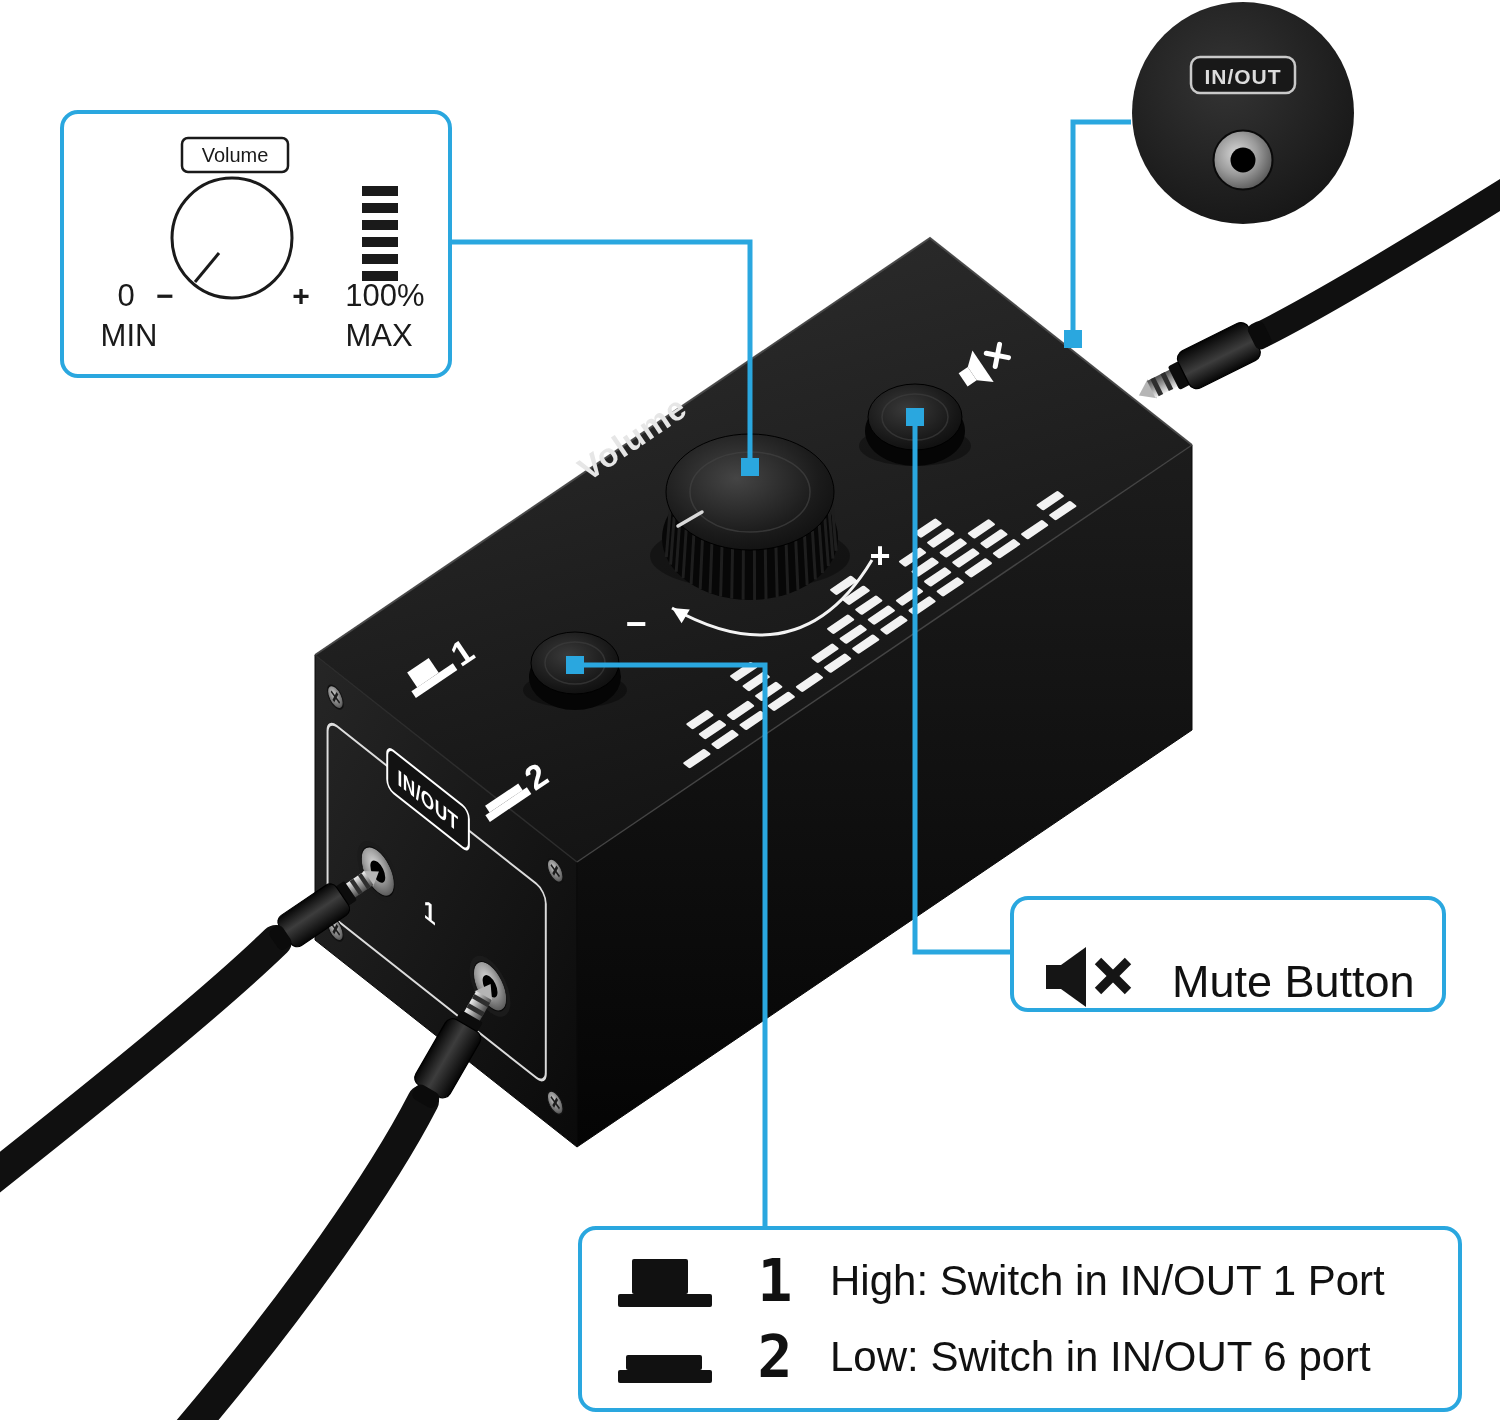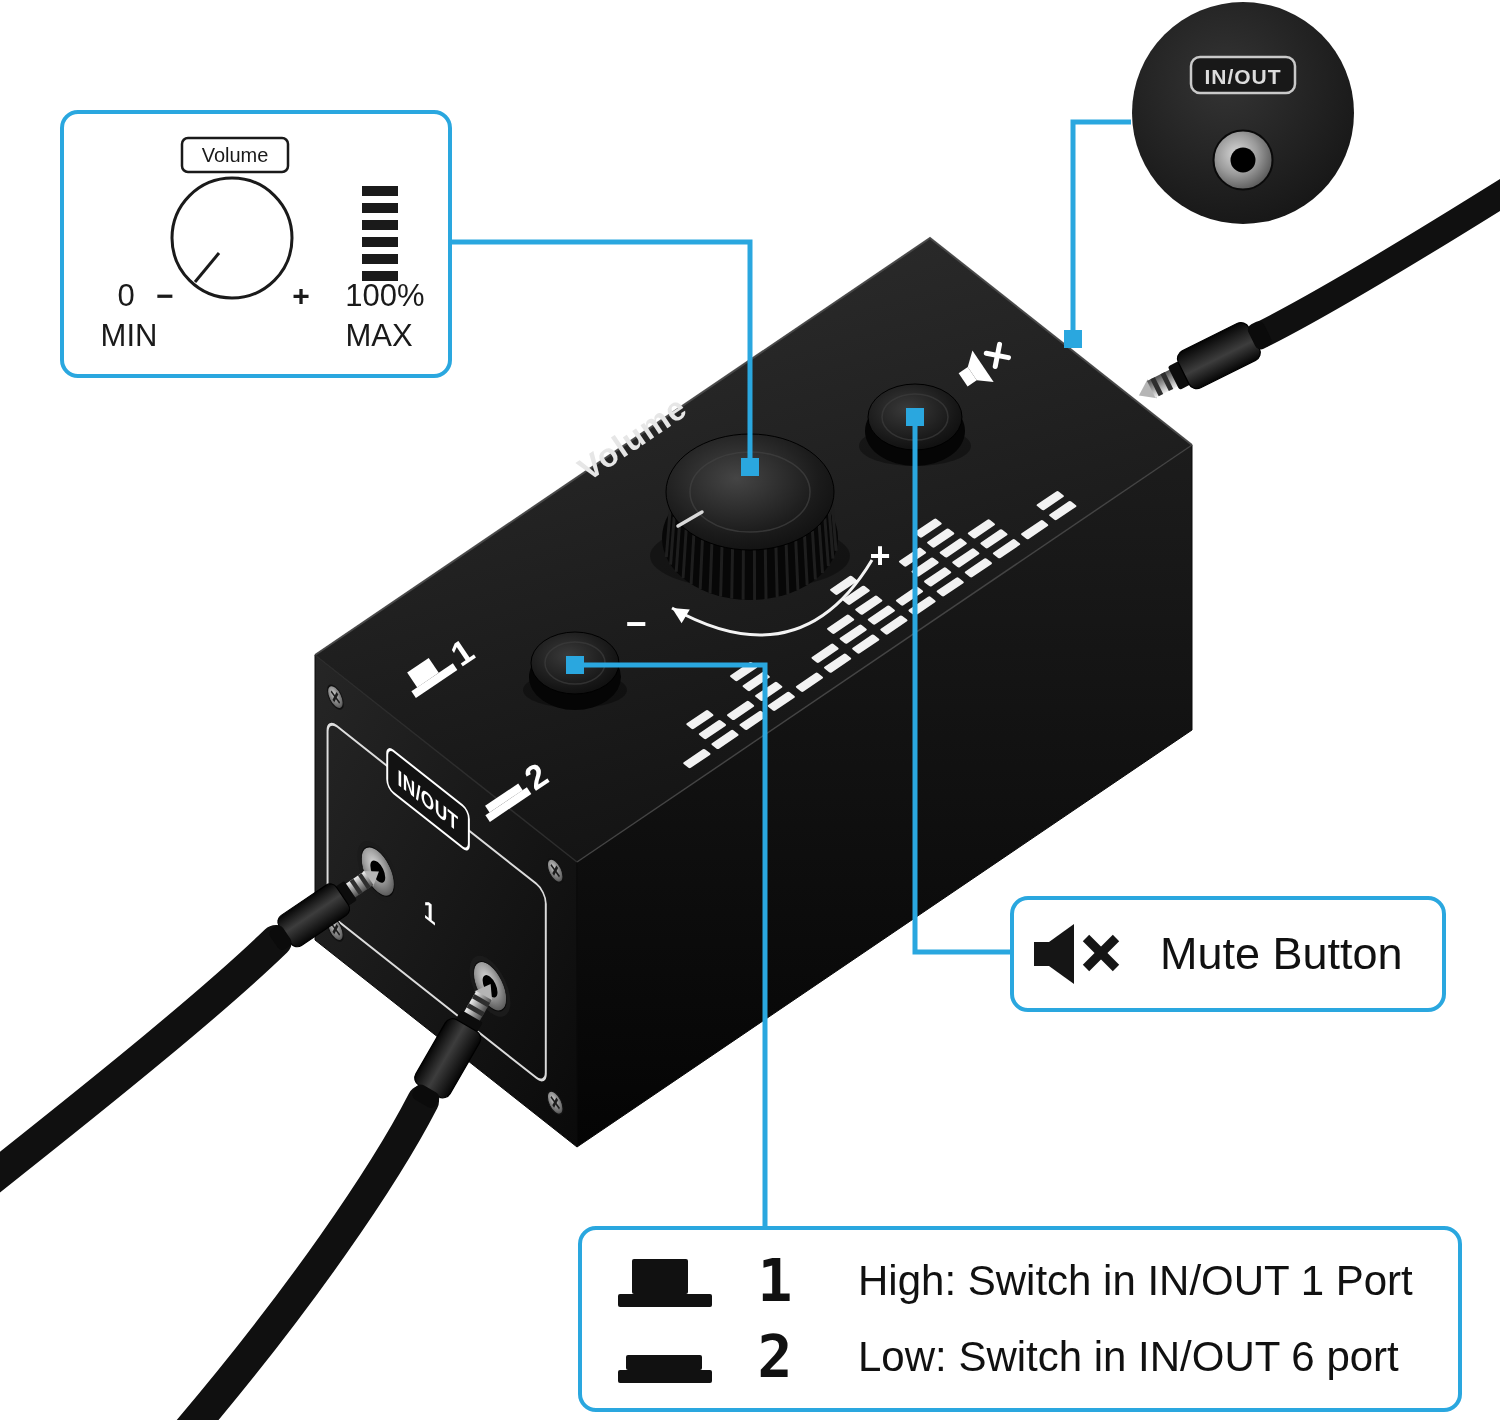--- a/index.html
+++ b/index.html
@@ -3,27 +3,27 @@
 <meta charset="utf-8">
 <style>
   html,body{margin:0;padding:0;background:#fff;}
   .canvas{position:relative;width:1500px;height:1420px;background:#ffffff;overflow:hidden;
           font-family:"Liberation Sans",sans-serif;}
   .scene{position:absolute;left:0;top:0;}
   svg text{font-family:"Liberation Sans",sans-serif;}
   .callout{position:absolute;box-sizing:border-box;border:4px solid #2aa7df;border-radius:18px;background:#fff;}
   .volume-callout{left:60px;top:110px;width:392px;height:268px;}
   .volume-callout svg{position:absolute;left:0;top:0;}
-  .mute-callout{left:1010px;top:896px;width:436px;height:116px;display:flex;align-items:center;gap:38px;padding-left:20px;}
+  .mute-callout{left:1010px;top:896px;width:436px;height:116px;display:flex;align-items:flex-end;gap:38px;padding-left:32px;}
   .mute-callout .label{font-size:45px;color:#111;white-space:nowrap;}
   .switch-callout{left:578px;top:1226px;width:884px;height:186px;display:flex;flex-direction:column;justify-content:space-evenly;padding:8px 0;}
   .sc-row{display:flex;align-items:center;padding-left:34px;}
   .sc-icon{flex:0 0 98px;width:98px;}
   .sc-num{flex:0 0 70px;margin-left:26px;font-family:"DejaVu Sans Mono",monospace;font-weight:bold;font-size:58px;color:#111;text-align:center;}
-  .sc-text{margin-left:48px;font-size:42px;color:#111;white-space:nowrap;}
+  .sc-text{margin-left:20px;font-size:42px;color:#111;white-space:nowrap;}
 </style>
 </head>
 <body>
 
 <div class="canvas">
 
   <svg class="scene" width="1500" height="1423" viewBox="0 0 1500 1423">
     <defs>
       <linearGradient id="gradTop" x1="0.3" y1="0" x2="0.7" y2="1">
         <stop offset="0" stop-color="#2d2d2d"></stop>

